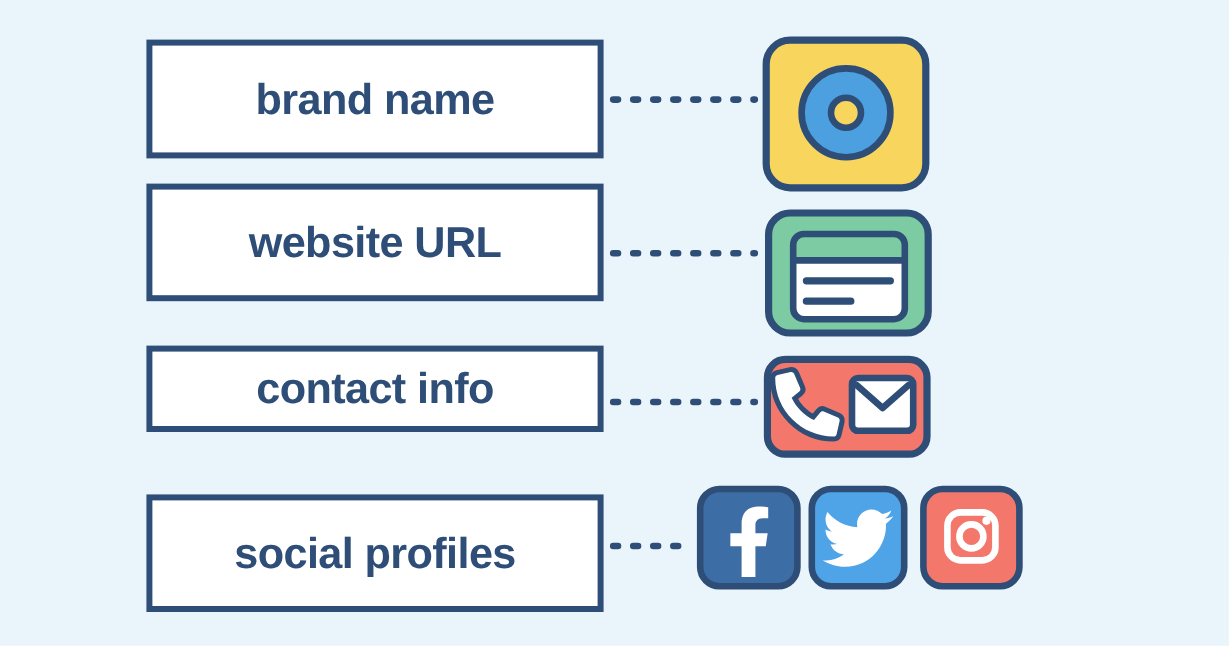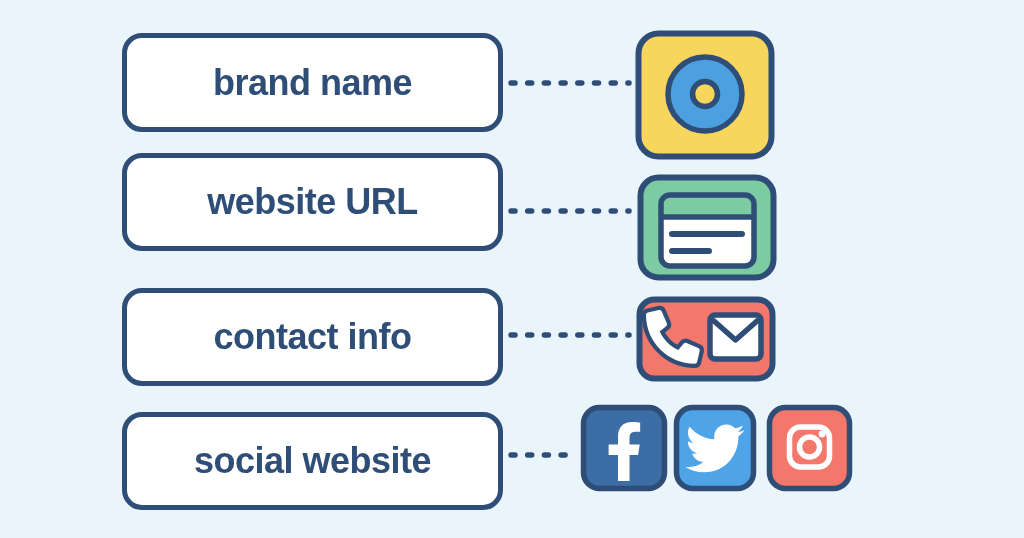--- a/index.html
+++ b/index.html
@@ -11,28 +11,28 @@
     font-family: "Liberation Sans", sans-serif;
     overflow: hidden;
   }
   .label-box {
     position: absolute;
     left: 122px;
     width: 381px;
     box-sizing: border-box;
     background: var(--box-fill);
     border: 5px solid var(--outline);
-    border-radius: 20px;
+    border-radius: 0;
     display: flex;
     align-items: center;
     justify-content: center;
   }
   .box1 { top: 33px;  height: 99px; }
   .box2 { top: 153px; height: 98px; }
-  .box3 { top: 288px; height: 98px; }
+  .box3 { top: 288px; height: 72px; }
   .box4 { top: 412px; height: 98px; }
   .label {
     color: var(--outline);
     font-size: 36px;
     font-weight: bold;
     letter-spacing: -0.5px;
     white-space: nowrap;
   }
   svg { position: absolute; display: block; }
   .c1 { left: 507px; top: 79px; }
@@ -106,21 +106,21 @@
       </g>
       <g>
         <rect x="74" y="19" width="51" height="44" rx="5" class="f-white s-navy" stroke-width="5.5"></rect>
         <path d="M78 25 L99.5 44 L121 25" fill="none" class="s-navy" stroke-width="5.5" stroke-linecap="round" stroke-linejoin="round"></path>
       </g>
     </svg>
   </div>
 
   <div>
     <div class="label-box box4">
-      <span class="label">social website</span>
+      <span class="label">social profiles</span>
     </div>
     <svg class="c4" width="68" height="8" viewBox="0 0 68 8">
       <line x1="4" y1="4" x2="64" y2="4" class="s-navy" stroke-width="5.5" stroke-linecap="round" stroke-dasharray="4 12.7"></line>
     </svg>
     <svg class="icon-fb" width="88" height="88" viewBox="0 0 88 88">
       <rect x="3.5" y="3.5" width="81" height="81" rx="16" class="f-fb s-navy" stroke-width="5.5"></rect>
       <path transform="translate(26,18) scale(0.115)" class="f-white" d="M279.14 288l14.22-92.66h-88.91v-60.13c0-25.35 12.42-50.06 52.24-50.06h40.42V6.26S260.43 0 225.36 0c-73.22 0-121.08 44.38-121.08 124.72v70.62H22.89V288h81.39v224h100.17V288z"></path>
     </svg>
     <svg class="icon-tw" width="84" height="88" viewBox="0 0 84 88">
       <rect x="3.5" y="3.5" width="77" height="81" rx="16" class="f-tw s-navy" stroke-width="5.5"></rect>

